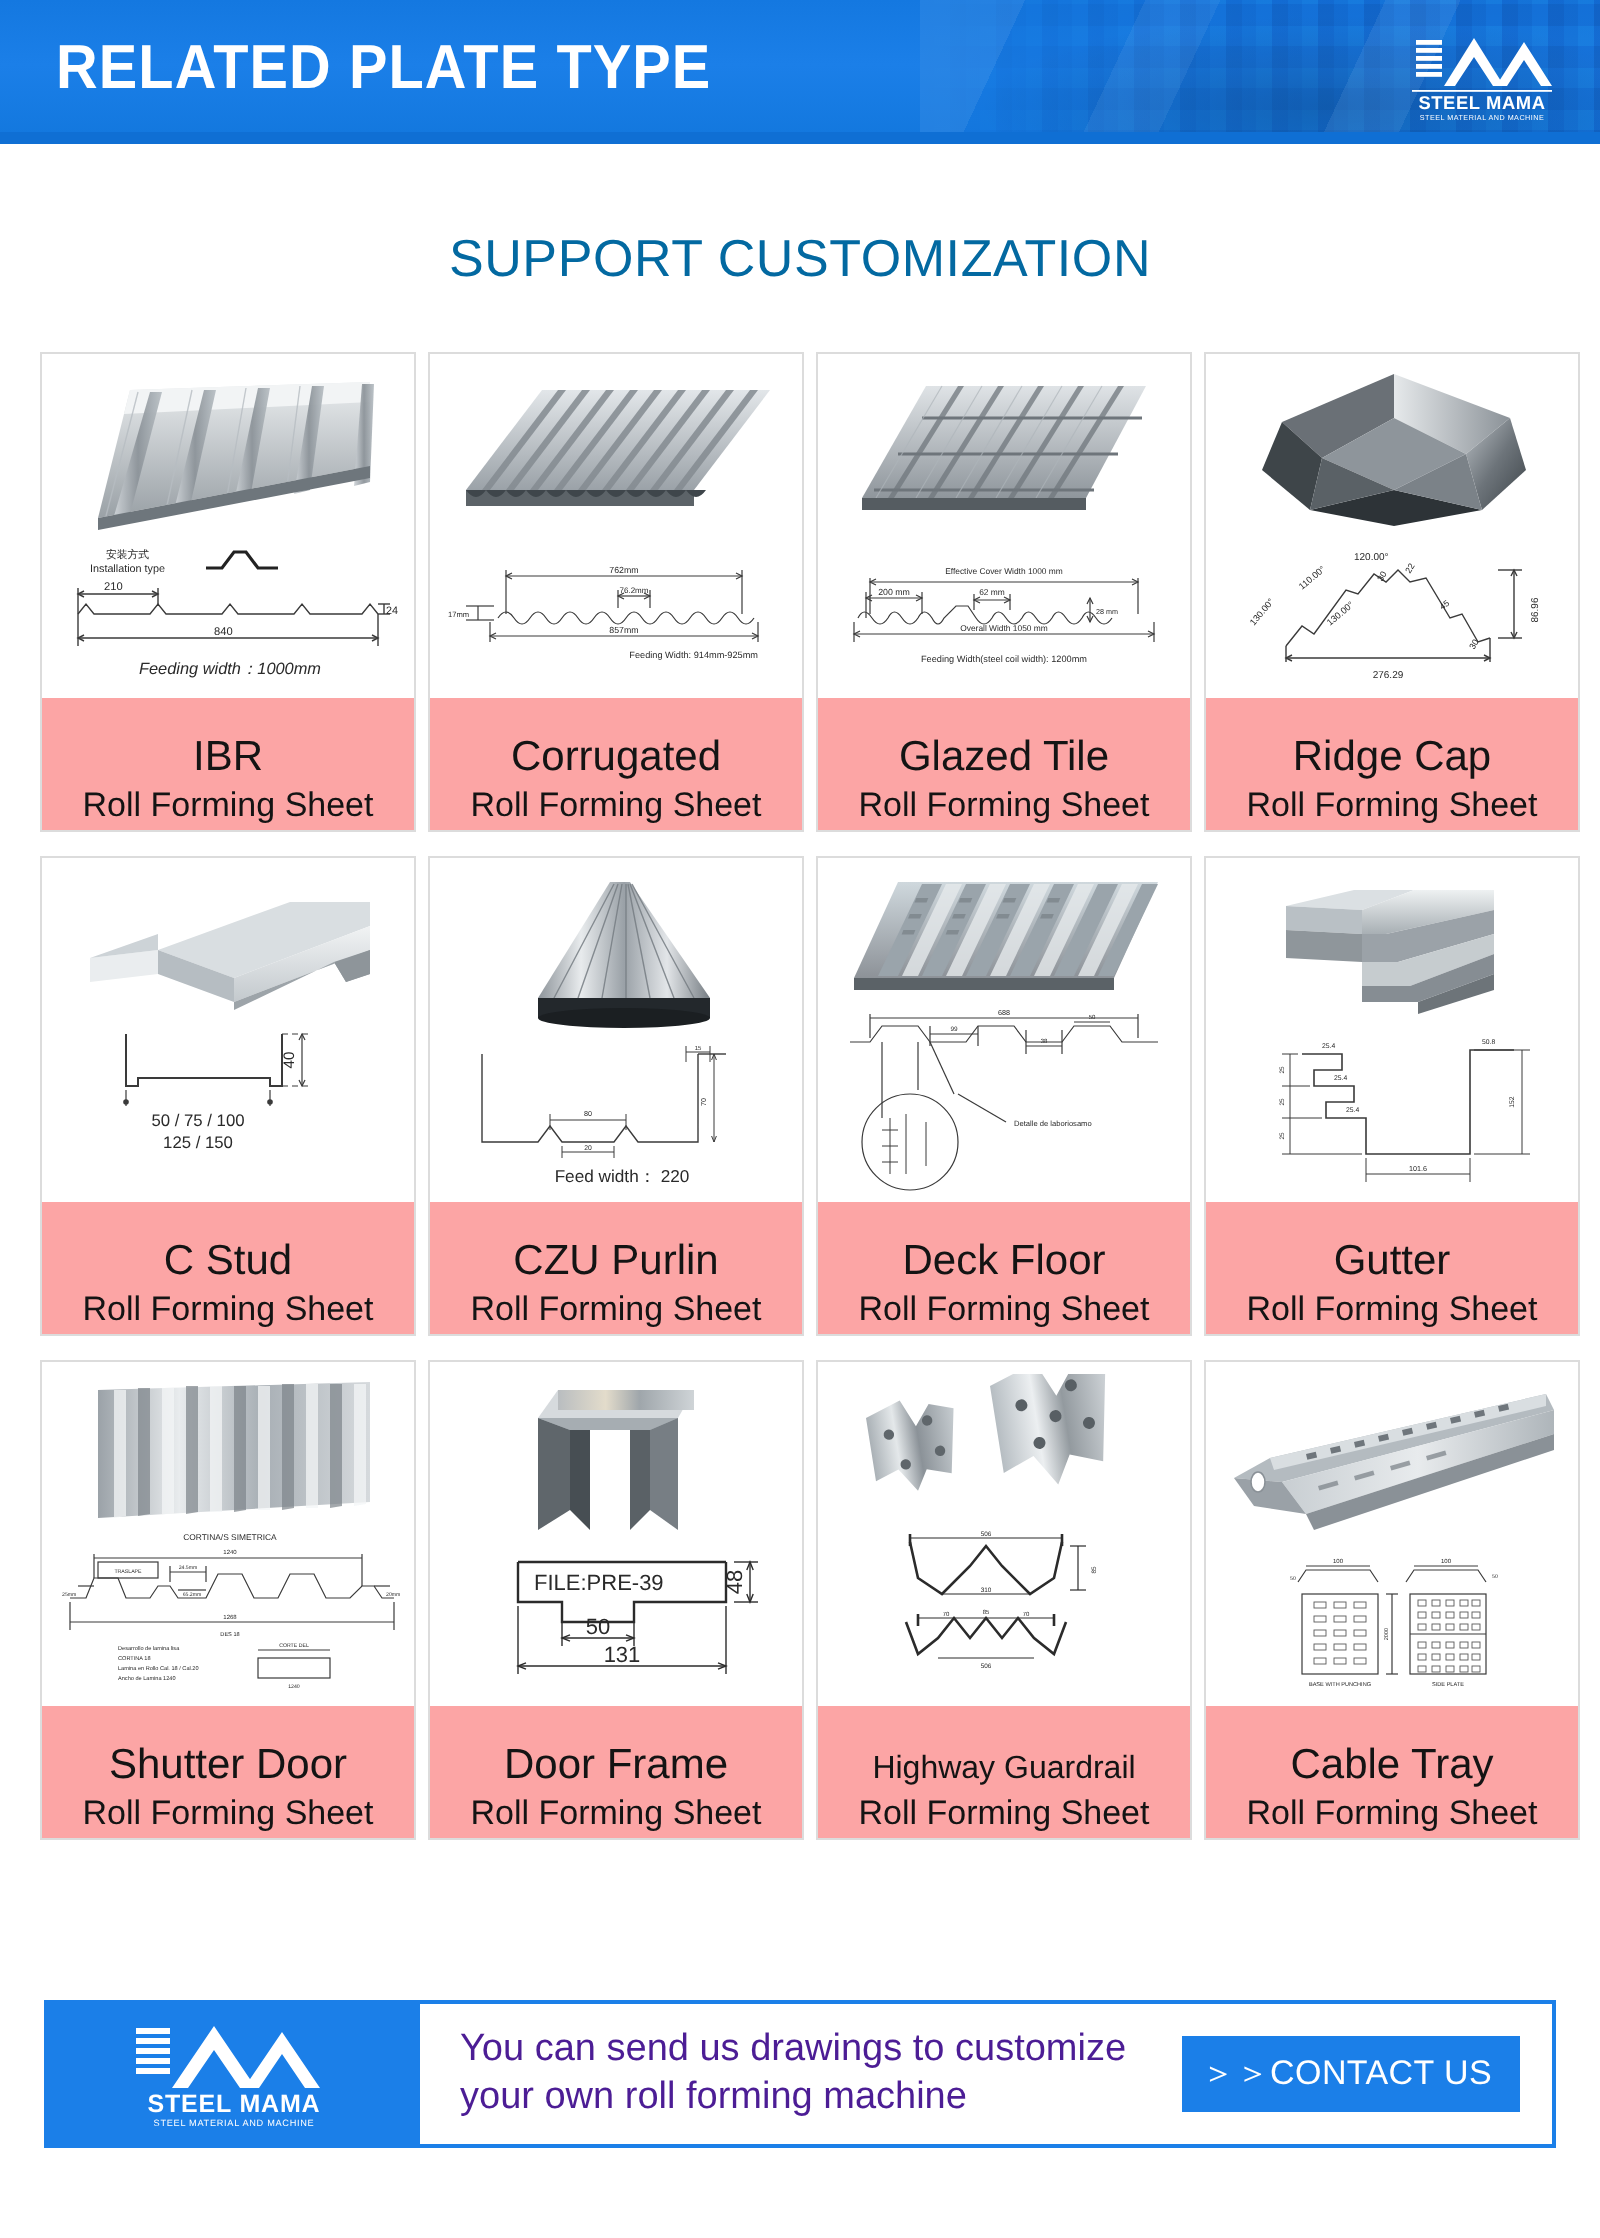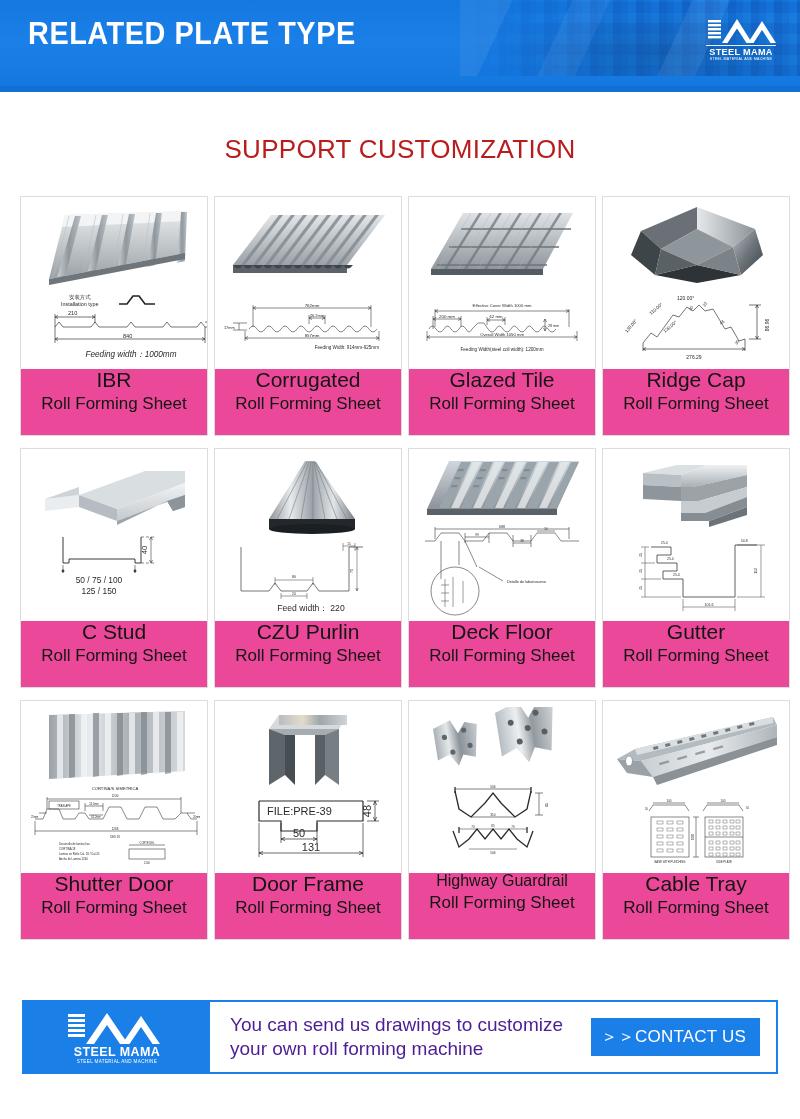--- a/index.html
+++ b/index.html
@@ -8,21 +8,21 @@
     height: 1119px;
     background: #ffffff;
     font-family: "Liberation Sans", sans-serif;
     overflow: hidden;
   }
 
   
   .header {
     position: relative;
     width: 800px;
-    height: 92px;
+    height: 72px;
     background: linear-gradient(180deg, #1478e0 0%, #1b7fe8 45%, #1277dd 100%);
     overflow: hidden;
   }
   .header-photo {
     position: absolute;
     right: 0; top: 0;
     width: 340px; height: 76px;
     opacity: .55;
     background:
       linear-gradient(90deg, rgba(20,120,224,1) 0%, rgba(20,120,224,.65) 22%, rgba(20,120,224,.30) 55%, rgba(20,120,224,.25) 100%),
@@ -66,21 +66,21 @@
     width: 86px; height: 50px;
   }
 
   
   .section-title {
     width: 800px;
     text-align: center;
     margin-top: 42px;
     font-size: 26px;
     font-weight: 400;
-    color: #b91c1c;
+    color: #0369a1;
     letter-spacing: .3px;
     font-family: "Liberation Sans", sans-serif;
   }
 
   
   .grid {
     margin: 31px auto 0 auto;
     width: 768px;
     display: grid;
     grid-template-columns: repeat(4, 188px);
@@ -98,25 +98,25 @@
     overflow: hidden;
   }
   .card-figure {
     height: 172px;
     position: relative;
     background: #ffffff;
     overflow: hidden;
   }
   .card-caption {
     flex: 1;
-    background: #ec4899;
+    background: #fca5a5;
     display: flex;
     flex-direction: column;
     align-items: center;
-    justify-content: flex-start;
+    justify-content: flex-end;
     padding-bottom: 2px;
   }
   .card-name {
     font-size: 21px;
     color: #141414;
     line-height: 1.05;
     font-weight: 400;
     white-space: nowrap;
   }
   .card-sub {
@@ -242,21 +242,21 @@
           </g>
           <g stroke="#b7bdc2" stroke-width=".7" opacity=".8">
             <line x1="34" y1="9" x2="18" y2="71"></line>
               <line x1="61" y1="8" x2="48" y2="68"></line>
             <line x1="88" y1="7" x2="78" y2="64"></line>
               <line x1="115" y1="6" x2="108" y2="60"></line>
           </g>
           <polygon points="14,72 150,46 150,52 14,78" fill="#6e767c"></polygon>
         </svg>
       </div>
-      <div class="fig-draw" style="left:26px;top:92px;">
+      <div class="fig-draw" style="left:10px;top:92px;">
         <svg width="168" height="76" viewBox="0 0 168 76">
           <text class="dimtxt" x="22" y="10" font-size="5.4">安装方式</text>
           <text class="dimtxt" x="14" y="17" font-size="5.4">Installation type</text>
           <path d="M72 15 L80 15 L86 7 L92 7 L98 15 L108 15" fill="none" stroke="#222" stroke-width="1.6"></path>
           <g stroke="#3a3a3a" stroke-width=".7" fill="none">
             <path d="M8 38 L12 33 L16 38 L44 38 L48 33 L52 38 L80 38 L84 33 L88 38 L116 38 L120 33 L124 38 L150 38 L154 33 L158 38"></path>
             <line x1="8" y1="25" x2="8" y2="40"></line>
             <line x1="48" y1="25" x2="48" y2="34"></line>
             <line x1="8" y1="28" x2="48" y2="28"></line>
             <path d="M11 26.5 L8 28 L11 29.5"></path>

